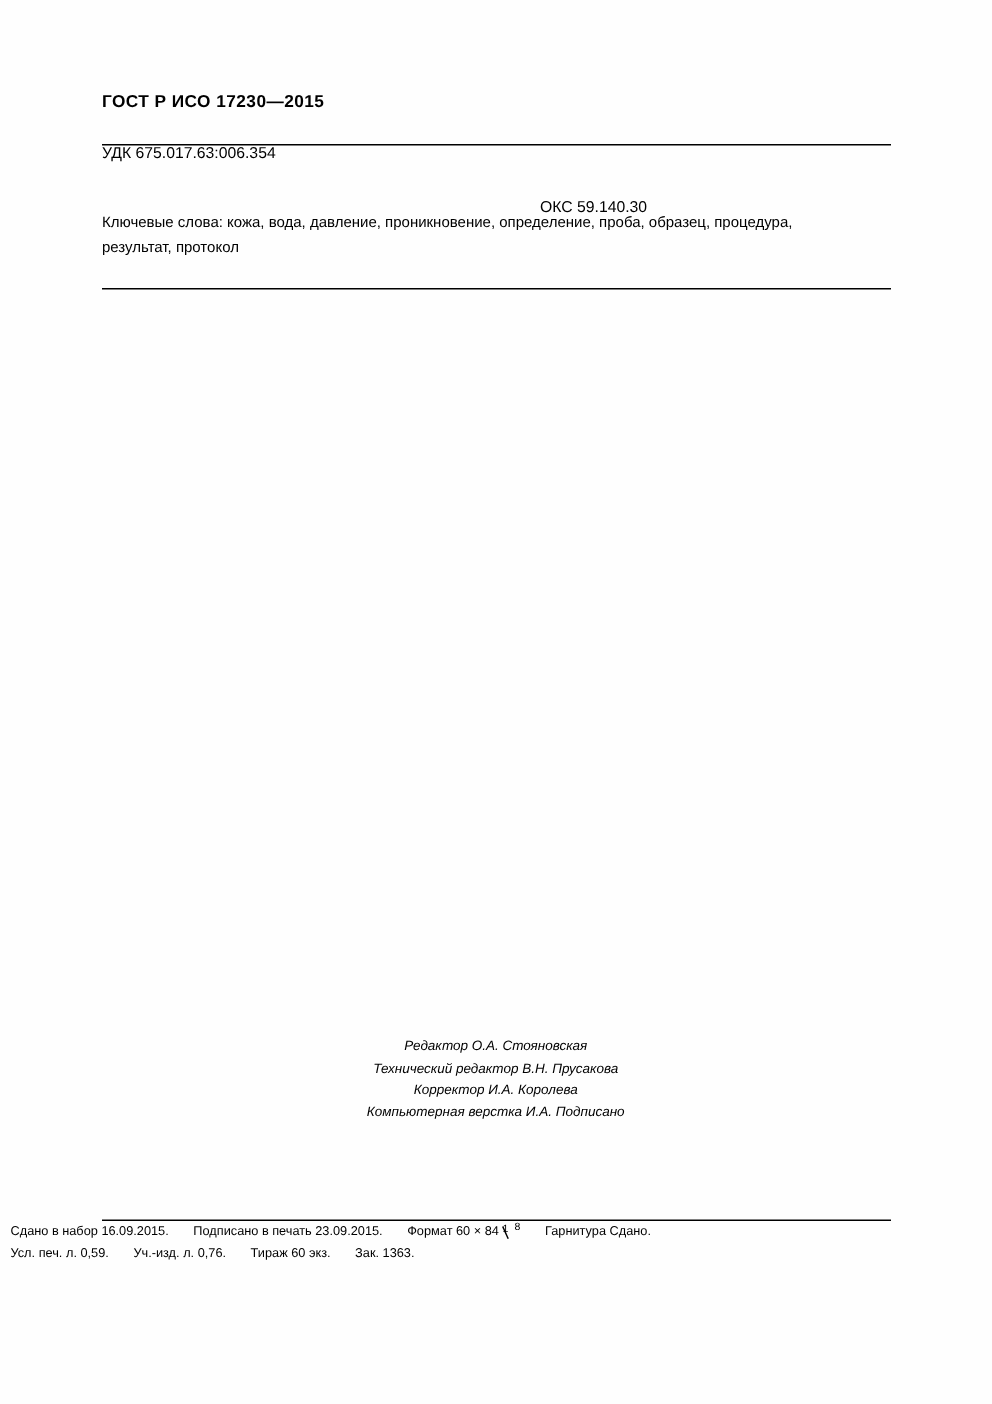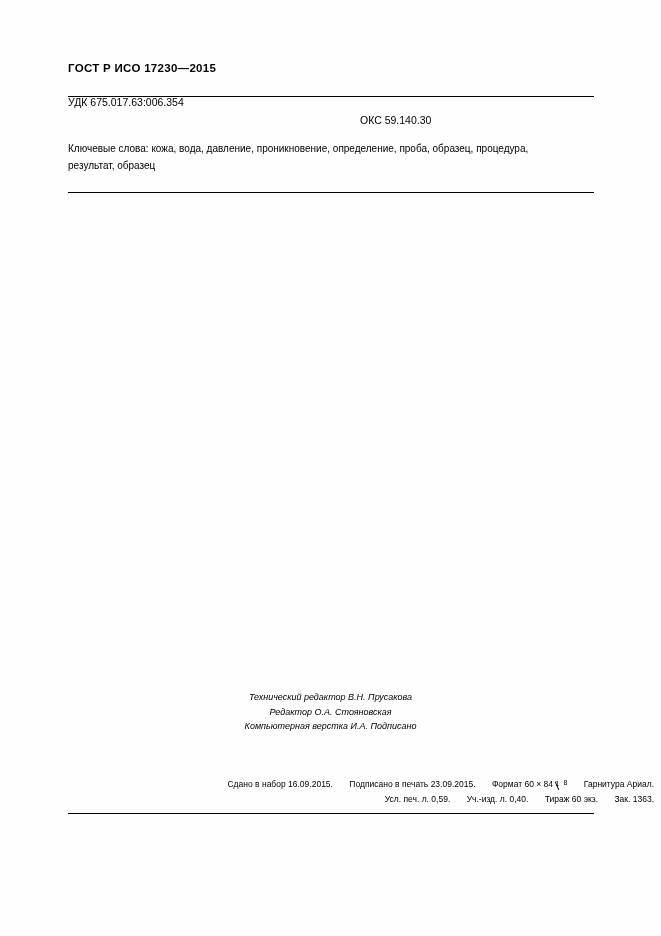--- a/index.html
+++ b/index.html
@@ -57,21 +57,21 @@
 
   .udk {
     position: absolute;
     left: 68px;
     top: 96px;
     font-size: 10.5px;
   }
   .oks {
     position: absolute;
     left: 360px;
-    top: 114px;
+    top: 132px;
     font-size: 10.5px;
     text-align: right;
   }
 
   .keywords {
     position: absolute;
     left: 68px;
     top: 140px;
     width: 527px;
     font-size: 10px;
@@ -92,23 +92,23 @@
     font-size: 9px;
     line-height: 14.5px;
   }
   .credits .ital {
     font-style: italic;
   }
 
   .print-info {
     position: absolute;
     left: 0;
-    top: 777px;
-    width: 661px;
-    text-align: right;
+    top: 813px;
+    width: 661px;
+    text-align: left;
     font-size: 8.5px;
     line-height: 15px;
   }
   .print-info .seg {
     display: inline-block;
     margin: 0 7px;
   }
   .frac {
     display: inline-block;
     position: relative;
@@ -158,48 +158,49 @@
 
   <div class="header-title">ГОСТ Р ИСО 17230—2015</div>
 
   <div class="rule rule-top"></div>
 
   <div class="udk">УДК 675.017.63:006.354</div>
   <div class="oks">ОКС 59.140.30</div>
 
   <div class="keywords">
     <span>Ключевые слова: кожа, вода, давление, проникновение, определение, проба, образец, процедура,</span>
-    <span class="kw-line2">результат, образец</span>
+    <span class="kw-line2">результат, протокол</span>
   </div>
 
   <div class="rule rule-bottom-body"></div>
 
   <div class="credits">
+    <div class="ital">Редактор  О.А. Стояновская</div>
     <div class="ital">Технический редактор В.Н. Прусакова</div>
-    <div class="ital">Редактор  О.А. Стояновская</div>
+    <div class="ital">Корректор И.А. Королева</div>
     <div class="ital">Компьютерная верстка  И.А. Подписано</div>
   </div>
 
   <div class="print-info">
     <div>
       <span class="seg">Сдано в набор 16.09.2015.</span>
       <span class="seg">Подписано в печать 23.09.2015.</span>
       <span class="seg">
         <span>Формат 60 × 84</span>
         <span class="frac">
           <span class="num">1</span>
           <span class="bar"></span>
           <span class="den">8</span>
         </span>
       </span>
-      <span class="seg">Гарнитура Ариал.</span>
+      <span class="seg">Гарнитура Сдано.</span>
     </div>
     <div>
       <span class="seg">Усл. печ. л. 0,59.</span>
-      <span class="seg">Уч.-изд. л. 0,40.</span>
+      <span class="seg">Уч.-изд. л. 0,76.</span>
       <span class="seg">Тираж 60 экз.</span>
       <span class="seg">Зак. 1363.</span>
     </div>
   </div>
 
   <div class="rule rule-colophon-top"></div>
 
 
 </div>
 

